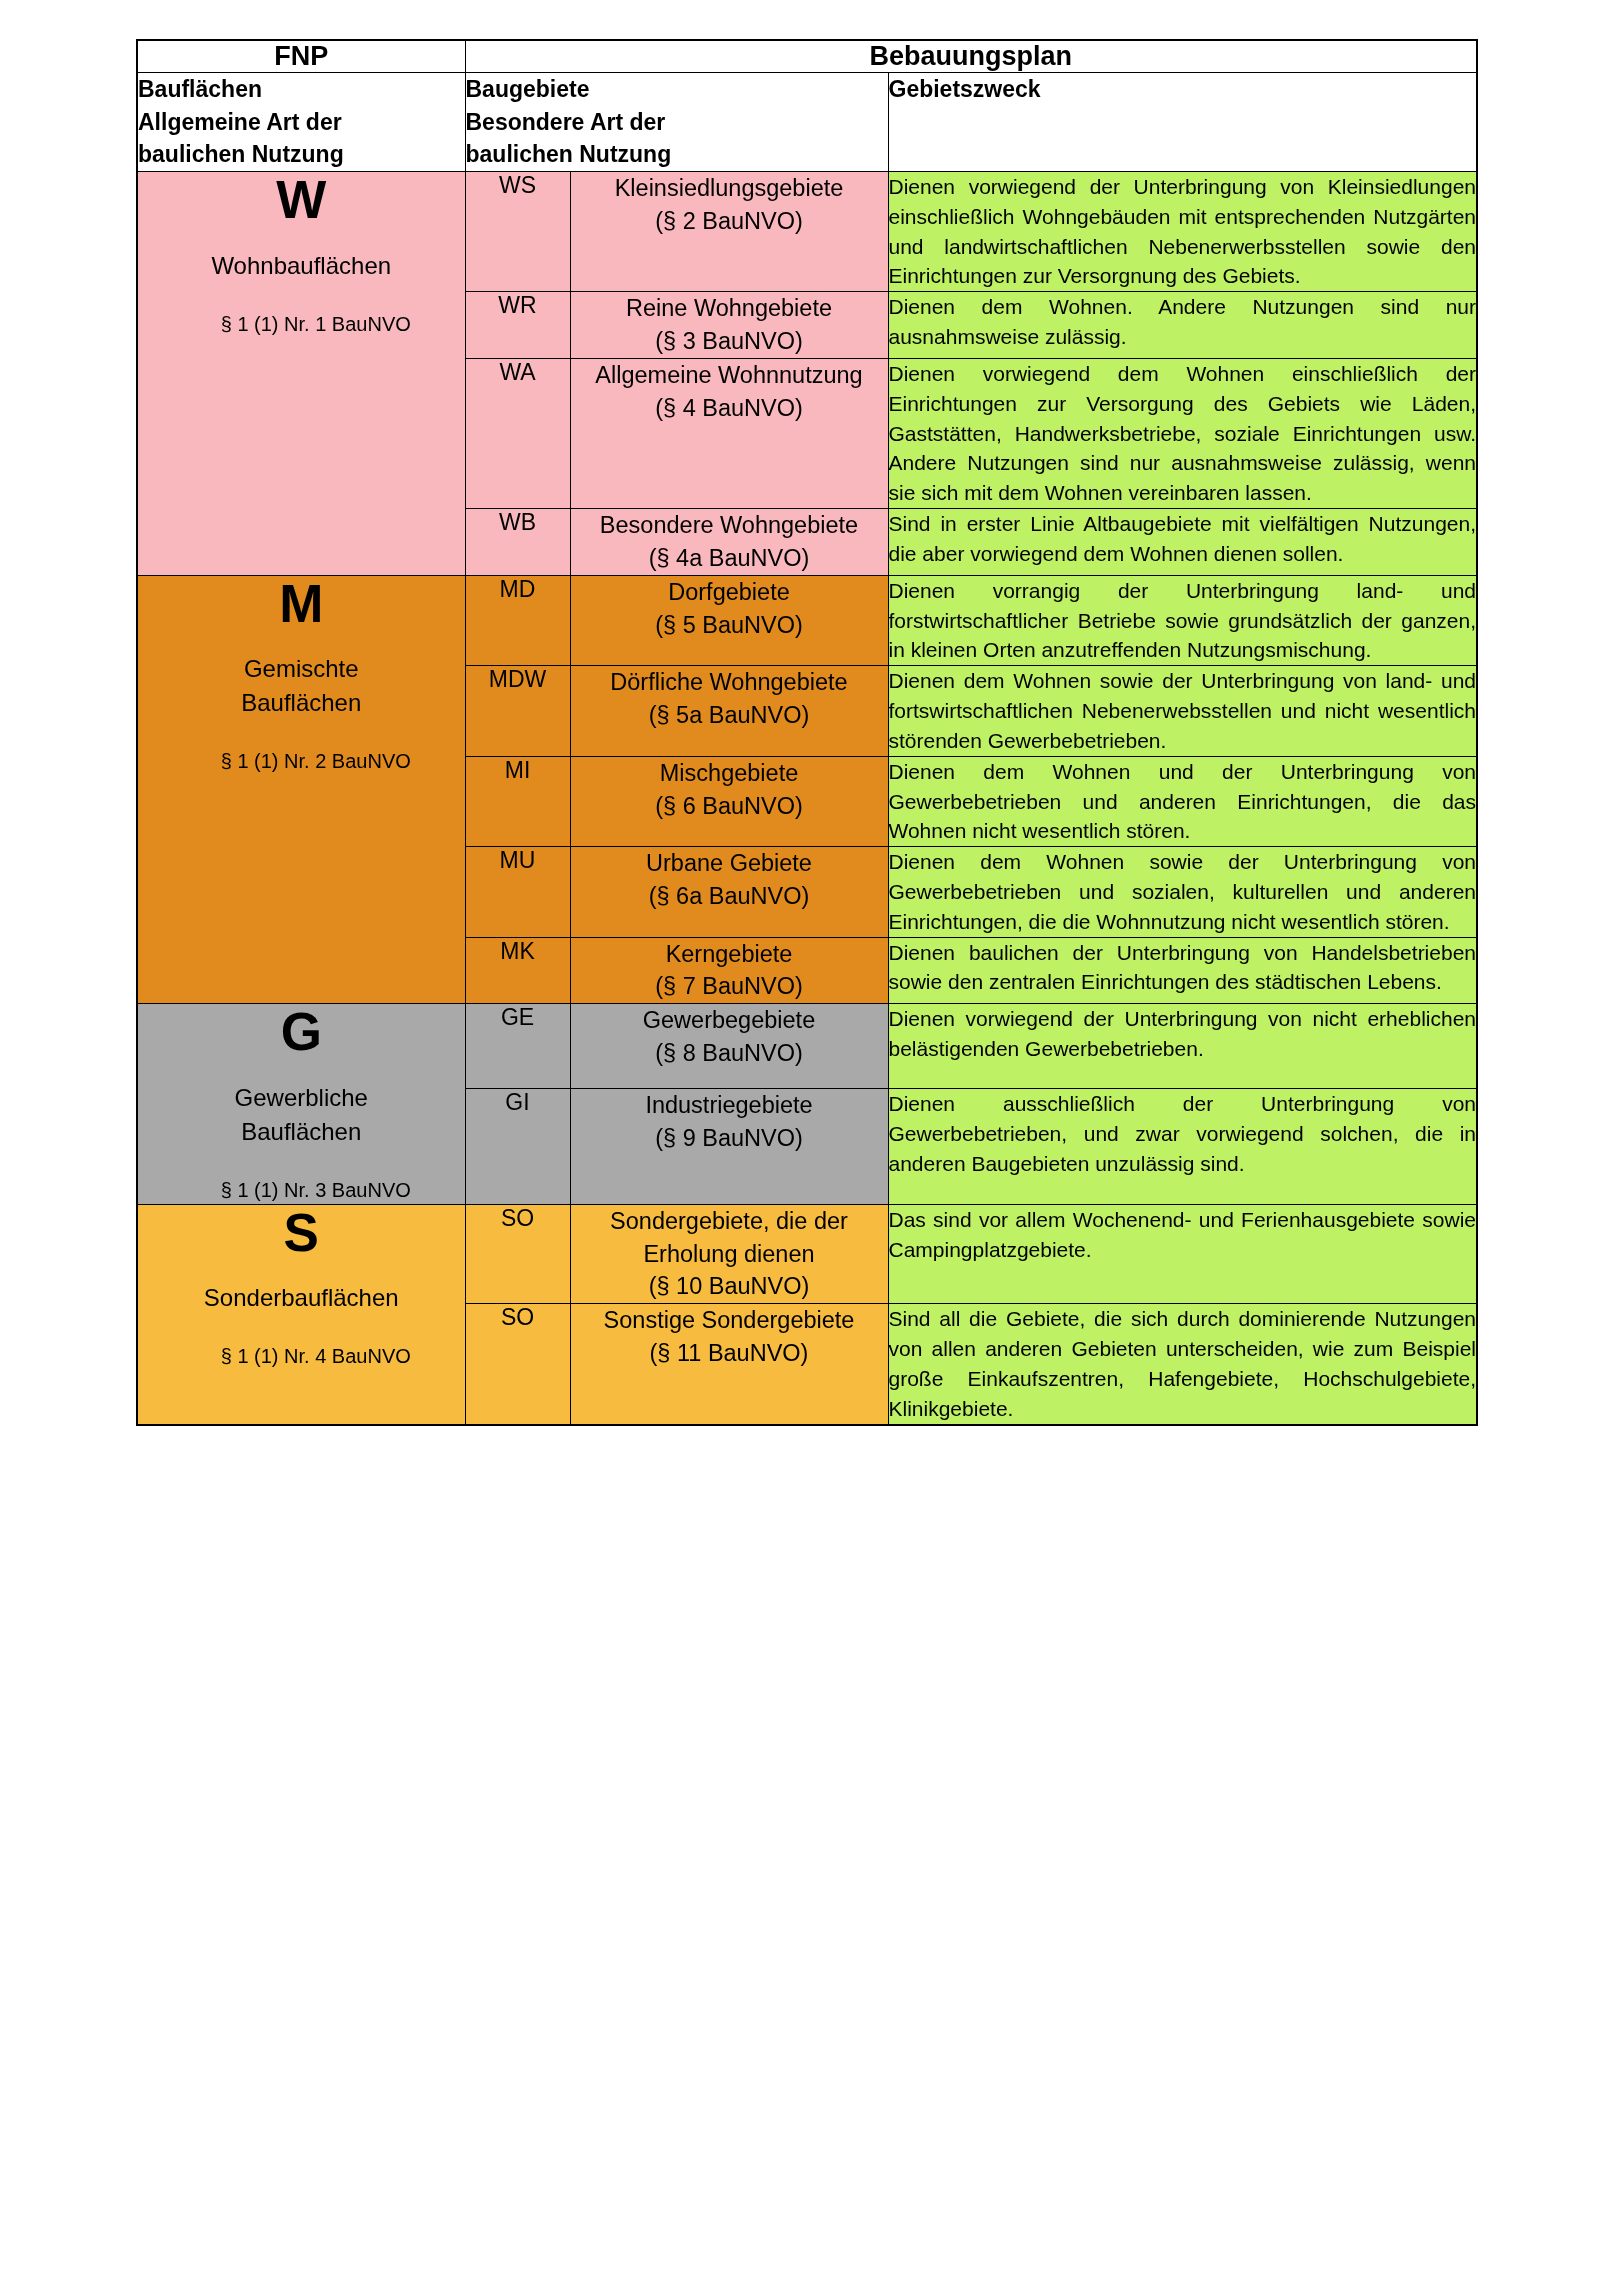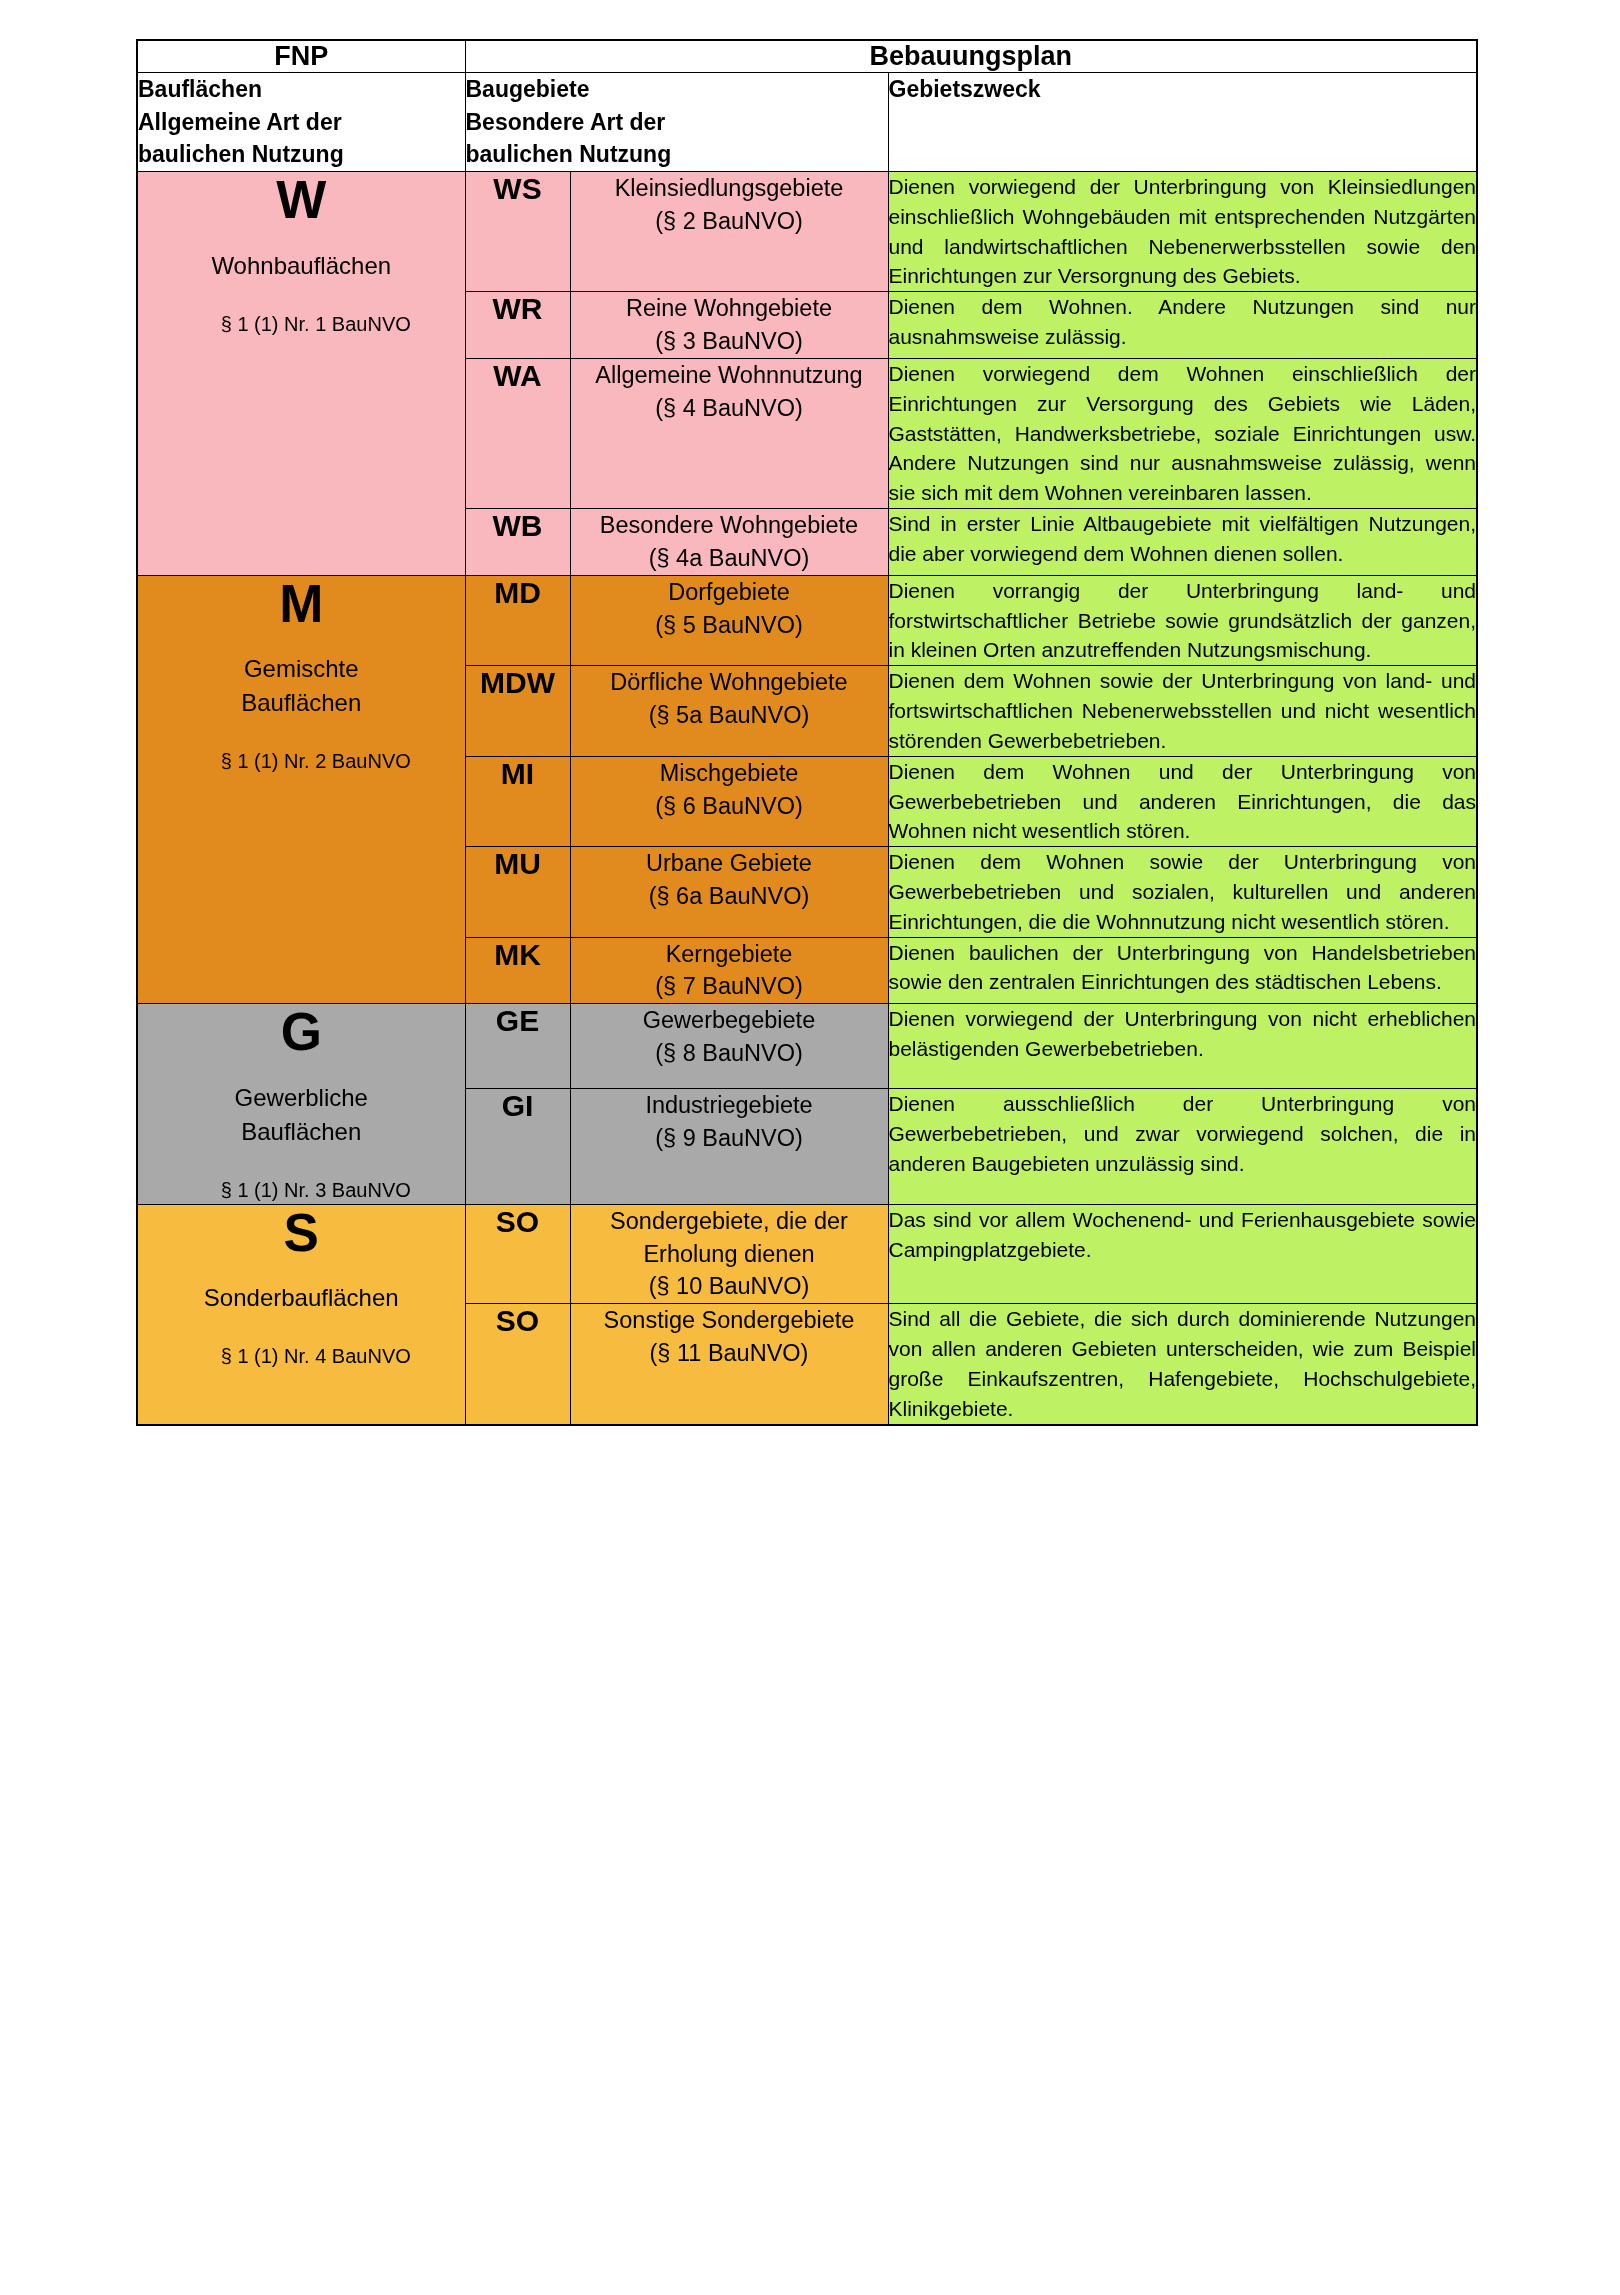--- a/index.html
+++ b/index.html
@@ -76,22 +76,22 @@
     line-height: 1.4;
     display: block;
     margin-top: 27.5px;
     padding-left: 29px;
   }
 
   
   .code {
     text-align: center;
     vertical-align: middle;
-    font-weight: bold;
-    font-size: 30px;
+    font-weight: normal;
+    font-size: 23px;
     margin-left: 48px;
   }
   
   .name {
     text-align: center;
     vertical-align: middle;
     font-size: 23.5px;
     line-height: 1.4;
     padding: 6.5px 8px;
     margin-top: 13px;

